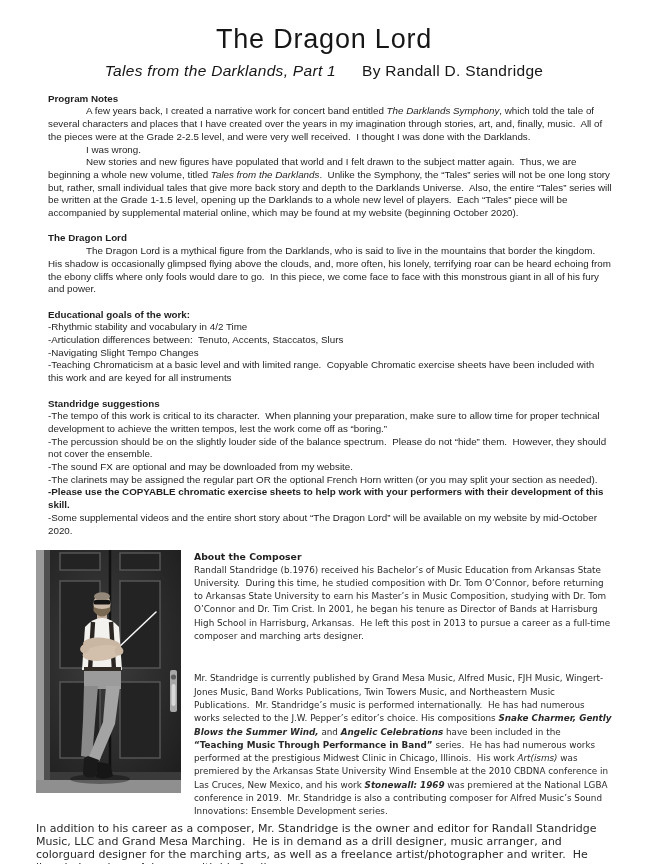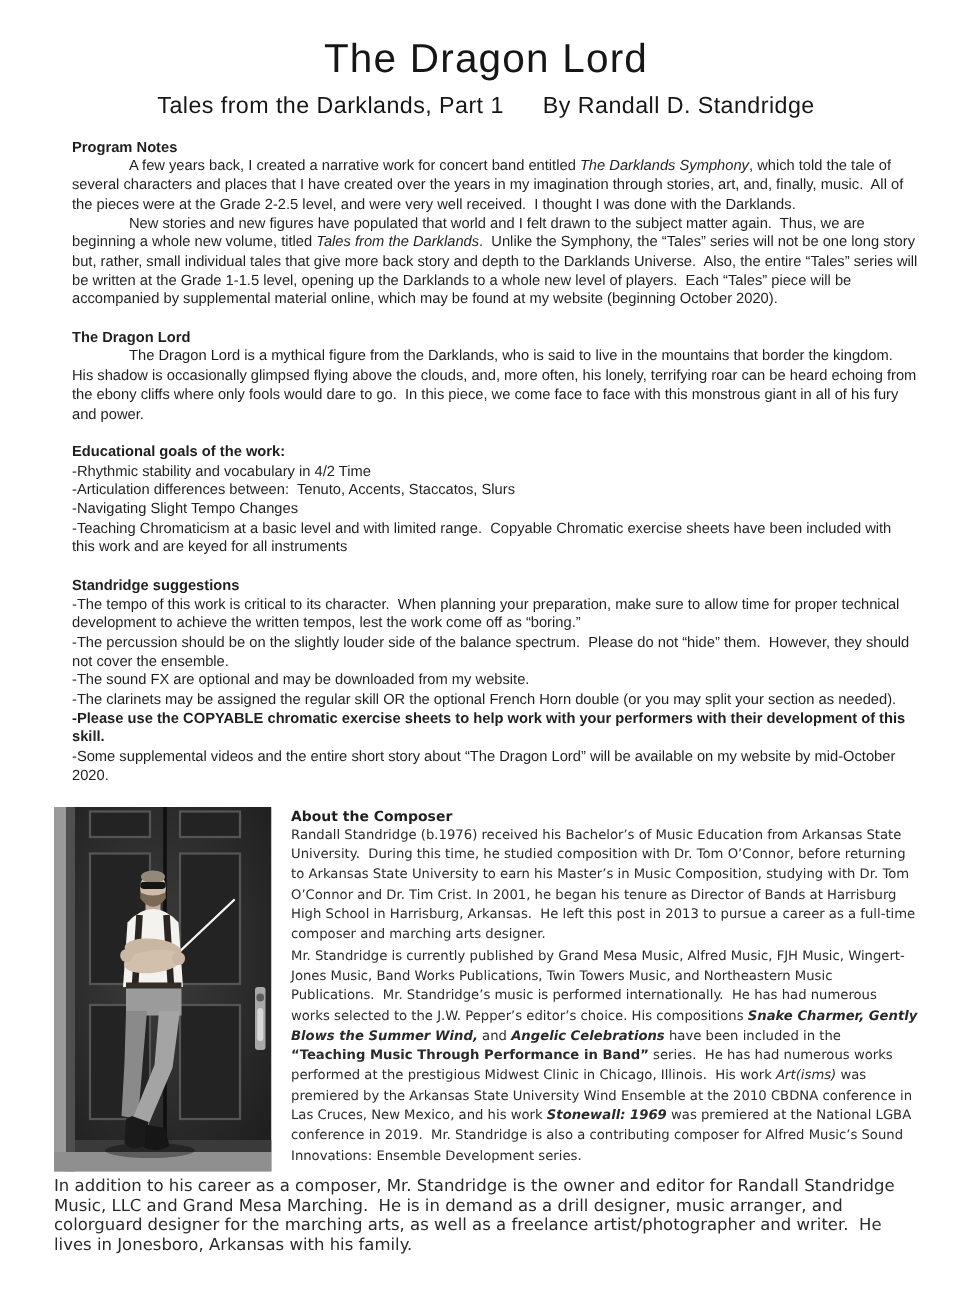--- a/index.html
+++ b/index.html
@@ -6,57 +6,58 @@
   body{
     width:648px;height:864px;background:#ffffff;color:#1f1f1f;
     font-family:"Liberation Sans",sans-serif;overflow:hidden;
   }
   .page{box-sizing:border-box;width:648px;height:864px;padding:24px 36px 0 36px;}
   .title{
     font-size:27px;font-weight:400;text-align:center;letter-spacing:0.8px;
     margin:0 0 7px 0;color:#161616;
   }
   .subtitle{text-align:center;font-size:15.5px;letter-spacing:0.3px;margin:0 0 9px 0;color:#161616;}
-  .subtitle .series{margin-right:26px;}
+  .subtitle .series{margin-right:26px;font-style:italic;}
   .bodytext, .h{font-size:9.8px;line-height:12.7px;}
   .h{font-weight:bold;margin:0;}
   p{margin:0;white-space:pre-wrap;}
   .indent{text-indent:38px;}
   .section{margin-top:12.7px;margin-left:12px;}
   .section:first-of-type{margin-top:0;}
   .b{font-weight:bold;}
   .i{font-style:italic;text-align:center;}
   .bi{font-weight:bold;font-style:italic;}
   .about-row{display:flex;gap:13px;margin-top:13px;}
   .photo{flex:none;width:145px;height:243px;line-height:0;}
   .about-col{
     flex:1;font-family:"DejaVu Sans",sans-serif;
     font-size:8.8px;line-height:13.3px;color:#2a2a2a;
   }
   .about-col .h{font-family:"DejaVu Sans",sans-serif;font-size:9.3px;line-height:13.3px;color:#1f1f1f;}
   .about-col p{margin:0;}
-  .about-col .gap{margin-top:1px;}
+  .about-col .gap{margin-top:29px;}
   .closing{
     font-family:"DejaVu Sans",sans-serif;font-size:11px;line-height:13.3px;
     color:#2a2a2a;margin-top:3px;
   }
 </style>
 </head>
 <body>
 
 <div class="page">
 
   <h1 class="title">The Dragon Lord</h1>
   <div class="subtitle">
     <span class="series">Tales from the Darklands, Part 1</span><span>By Randall D. Standridge</span>
   </div>
 
   <div class="section bodytext">
     <p class="h">Program Notes</p>
     <p class="indent"><span>A few years back, I created a narrative work for concert band entitled </span><span class="i">The Darklands Symphony</span><span>, which told the tale of several characters and places that I have created over the years in my imagination through stories, art, and, finally, music.  All of the pieces were at the Grade 2-2.5 level, and were very well received.  I thought I was done with the Darklands.</span></p>
+    <p class="indent">I was wrong.</p>
     <p class="indent"><span>New stories and new figures have populated that world and I felt drawn to the subject matter again.  Thus, we are beginning a whole new volume, titled </span><span class="i">Tales from the Darklands</span><span>.  Unlike the Symphony, the “Tales” series will not be one long story but, rather, small individual tales that give more back story and depth to the Darklands Universe.  Also, the entire “Tales” series will be written at the Grade 1-1.5 level, opening up the Darklands to a whole new level of players.  Each “Tales” piece will be accompanied by supplemental material online, which may be found at my website (beginning October 2020).</span></p>
   </div>
 
   <div class="section bodytext">
     <p class="h">The Dragon Lord</p>
     <p class="indent">The Dragon Lord is a mythical figure from the Darklands, who is said to live in the mountains that border the kingdom.  His shadow is occasionally glimpsed flying above the clouds, and, more often, his lonely, terrifying roar can be heard echoing from the ebony cliffs where only fools would dare to go.  In this piece, we come face to face with this monstrous giant in all of his fury and power.</p>
   </div>
 
   <div class="section bodytext">
     <p class="h">Educational goals of the work:</p>
@@ -64,21 +65,21 @@
     <p>-Articulation differences between:  Tenuto, Accents, Staccatos, Slurs</p>
     <p>-Navigating Slight Tempo Changes</p>
     <p>-Teaching Chromaticism at a basic level and with limited range.  Copyable Chromatic exercise sheets have been included with this work and are keyed for all instruments</p>
   </div>
 
   <div class="section bodytext">
     <p class="h">Standridge suggestions</p>
     <p><span>-The tempo of this work is critical to its character.  When planning your preparation, make sure to allow time for proper technical development to achieve the written tempos, lest the work come off as “boring.”</span></p>
     <p><span>-The percussion should be on the slightly louder side of the balance spectrum.  Please do not “hide” them.  However, they should not cover the ensemble.</span></p>
     <p><span>-The sound FX are optional and may be downloaded from my website.</span></p>
-    <p><span>-The clarinets may be assigned the regular skill OR the optional French Horn double (or you may split your section as needed).</span></p>
+    <p><span>-The clarinets may be assigned the regular part OR the optional French Horn written (or you may split your section as needed).</span></p>
     <p><span class="b">-Please use the COPYABLE chromatic exercise sheets to help work with your performers with their development of this skill.</span></p>
     <p><span>-Some supplemental videos and the entire short story about “The Dragon Lord” will be available on my website by mid-October 2020.</span></p>
   </div>
 
   <div class="about-row">
 
     <div class="photo">
       <svg width="145" height="243" viewBox="0 0 145 243" xmlns="http://www.w3.org/2000/svg">
         <defs>
           <radialGradient id="doorlight" cx="0.47" cy="0.42" r="0.75">

